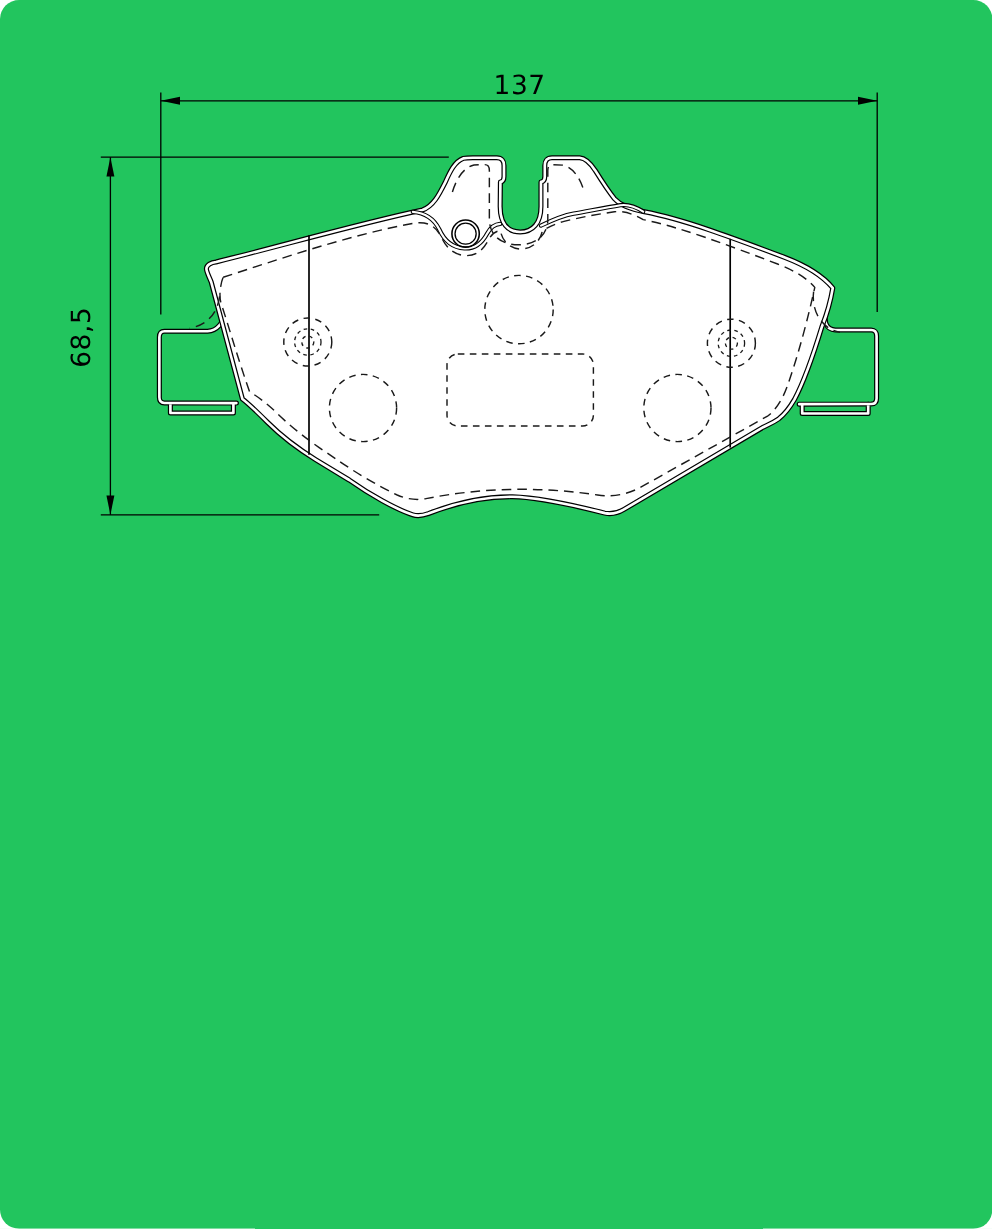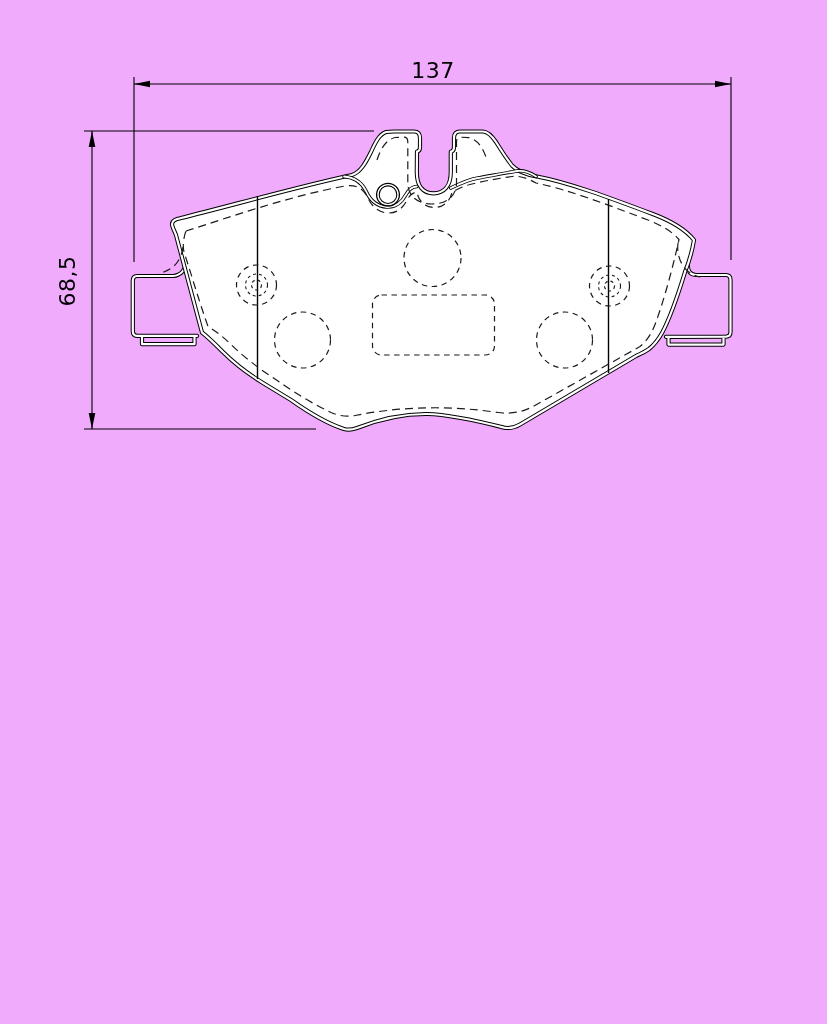--- a/index.html
+++ b/index.html
@@ -1,21 +1,22 @@
 <!DOCTYPE html>
 <html><head>
 <meta charset="utf-8">
 <style>
   html,body{margin:0;padding:0;background:#ffffff;}
   .canvas{
     position:relative;
     width:827px;height:1024px;
-    background:#f0abfc;
+    background:#22c55e;
     font-family:"DejaVu Sans","Liberation Sans",sans-serif;
     overflow:hidden;
+    border-radius:16px;
   }
   svg{display:block;}
   
   .dbl{fill:none;stroke:#000;stroke-width:4.2;stroke-linejoin:round;stroke-linecap:round;}
   .dbl-fill{fill:#fff;stroke:#000;stroke-width:4.2;stroke-linejoin:round;}
   .spl{fill:none;stroke:#fff;stroke-width:2.2;stroke-linejoin:round;stroke-linecap:round;}
   .dblB{fill:none;stroke:#000;stroke-width:3.6;stroke-linejoin:round;stroke-linecap:round;}
   .splB{fill:none;stroke:#fff;stroke-width:1.8;stroke-linejoin:round;stroke-linecap:round;}
   .thin{fill:none;stroke:#000;stroke-width:1.4;}
   .dash{fill:none;stroke:#1a1a1a;stroke-width:1.2;stroke-dasharray:8 5;stroke-linejoin:round;}

